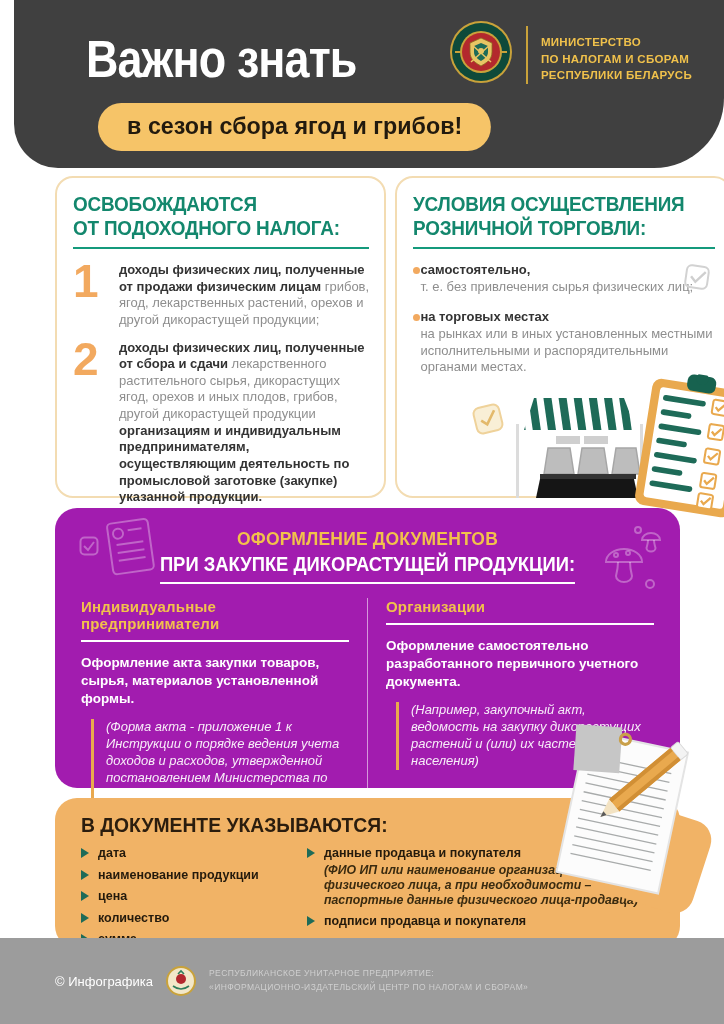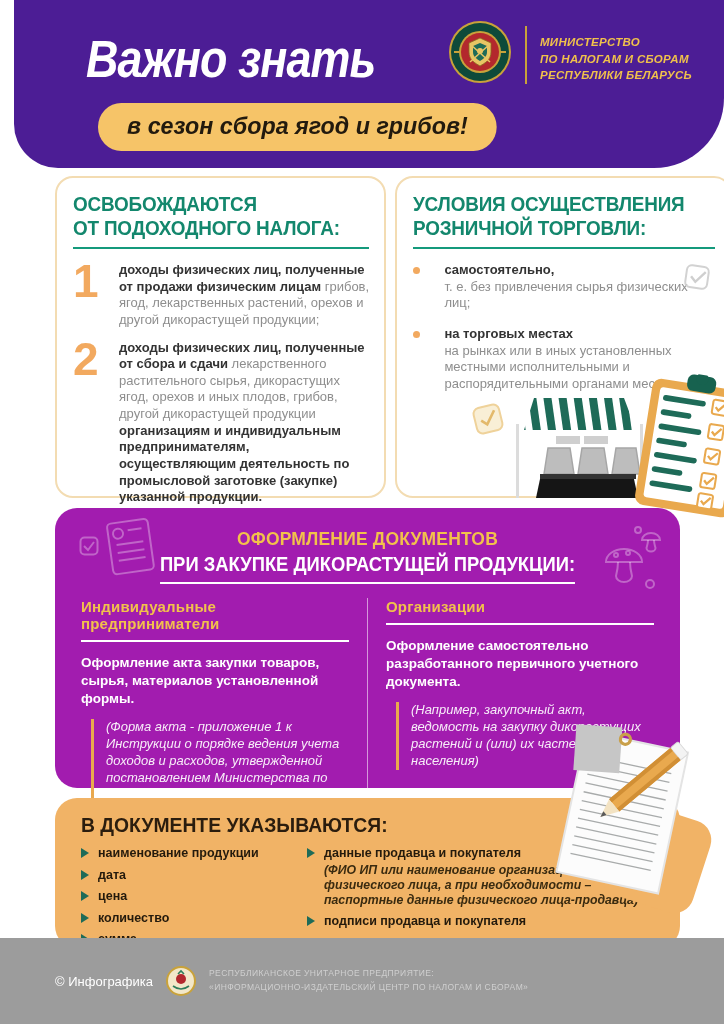--- a/index.html
+++ b/index.html
@@ -1,21 +1,21 @@
 <!DOCTYPE html>
 <html lang="ru"><head>
 <meta charset="utf-8">
 <style>
   html,body{margin:0;padding:0;}
   .page{position:relative;width:724px;height:1024px;background:#ffffff;overflow:hidden;
         font-family:"Liberation Sans",sans-serif;color:#333;}
 
   
-  .hdr{position:absolute;left:14px;right:0;top:0;height:168px;background:#4c1d95;
-       border-radius:0 0 70px 44px;font-style:italic;}
+  .hdr{position:absolute;left:14px;right:0;top:0;height:168px;background:#404040;
+       border-radius:0 0 70px 44px;}
   .hdr h1{position:absolute;left:72px;top:30px;margin:0;color:#fff;font-size:51px;
           font-weight:bold;letter-spacing:-1px;white-space:nowrap;
           transform:scaleX(.88);transform-origin:left center;}
   .brand{position:absolute;right:32px;top:20px;display:flex;align-items:flex-end;gap:13px;}
   .brand-div{width:2px;height:58px;background:#C9A23A;}
   .brand-txt{font-size:11.5px;font-weight:bold;color:#F0C14B;line-height:1.45;letter-spacing:.3px;}
   .pill{position:absolute;left:84px;top:103px;background:#F6C468;border-radius:28px;
         padding:9px 30px 11px;font-size:24px;font-weight:bold;color:#221a0e;white-space:nowrap;
         transform:scaleX(.97);transform-origin:left center;}
 
@@ -23,21 +23,21 @@
   .cards{position:absolute;left:55px;top:176px;width:625px;display:flex;gap:9px;}
   .card{flex:1;background:#fff;border:2px solid #F3DCB2;border-radius:18px;
         padding:14px 15px 14px 16px;position:relative;height:322px;box-sizing:border-box;}
   .card h2{margin:0;font-size:21px;line-height:1.12;color:#13876D;font-weight:bold;
            letter-spacing:-.2px;transform:scaleX(.9);transform-origin:left top;white-space:nowrap;}
   .rule{height:2px;background:#149A7C;margin:8px 0 13px;}
   .num-item{display:flex;gap:10px;margin-bottom:11px;}
   .num{width:36px;flex:0 0 36px;font-size:46px;line-height:.85;font-weight:bold;color:#F2A95F;}
   .itxt{font-size:13px;line-height:1.28;color:#8E8E8E;}
   .itxt b{color:#333;}
-  .bullet{display:flex;gap:24px;margin-bottom:14px;}
+  .bullet{display:flex;gap:0;margin-bottom:14px;}
   .dot{width:7px;height:7px;border-radius:50%;background:#F2A95F;flex:0 0 7px;margin-top:5px;}
 
   .doodle{position:absolute;}
   .stall{right:82px;bottom:-6px;}
   .clip{right:-14px;bottom:-20px;transform:rotate(9deg);}
   .check-cream{left:76px;bottom:62px;transform:rotate(-14deg);}
   .check-gray{right:20px;top:86px;transform:rotate(8deg);}
 
   
   .docs{position:relative;z-index:1;margin:508px 44px 0 55px;background:#a21caf;
@@ -322,27 +322,27 @@
   </div>
 
   <section class="fields">
     <h2>В ДОКУМЕНТЕ УКАЗЫВАЮТСЯ:</h2>
     <div class="fields-grid">
       <ul class="flist">
         <li>
           <svg class="arr" width="8" height="10" viewBox="0 0 8 10">
               <polygon points="0,0 8,5 0,10" fill="#1E6B58"></polygon>
             </svg>
+          <b>дата</b>
+          </li>
+        <li>
+          <svg class="arr" width="8" height="10" viewBox="0 0 8 10">
+              <polygon points="0,0 8,5 0,10" fill="#1E6B58"></polygon>
+            </svg>
           <b>наименование продукции</b>
-          </li>
-        <li>
-          <svg class="arr" width="8" height="10" viewBox="0 0 8 10">
-              <polygon points="0,0 8,5 0,10" fill="#1E6B58"></polygon>
-            </svg>
-          <b>дата</b>
           </li>
         <li>
           <svg class="arr" width="8" height="10" viewBox="0 0 8 10">
               <polygon points="0,0 8,5 0,10" fill="#1E6B58"></polygon>
             </svg>
           <b>цена</b>
           </li>
         <li>
           <svg class="arr" width="8" height="10" viewBox="0 0 8 10">
               <polygon points="0,0 8,5 0,10" fill="#1E6B58"></polygon>

